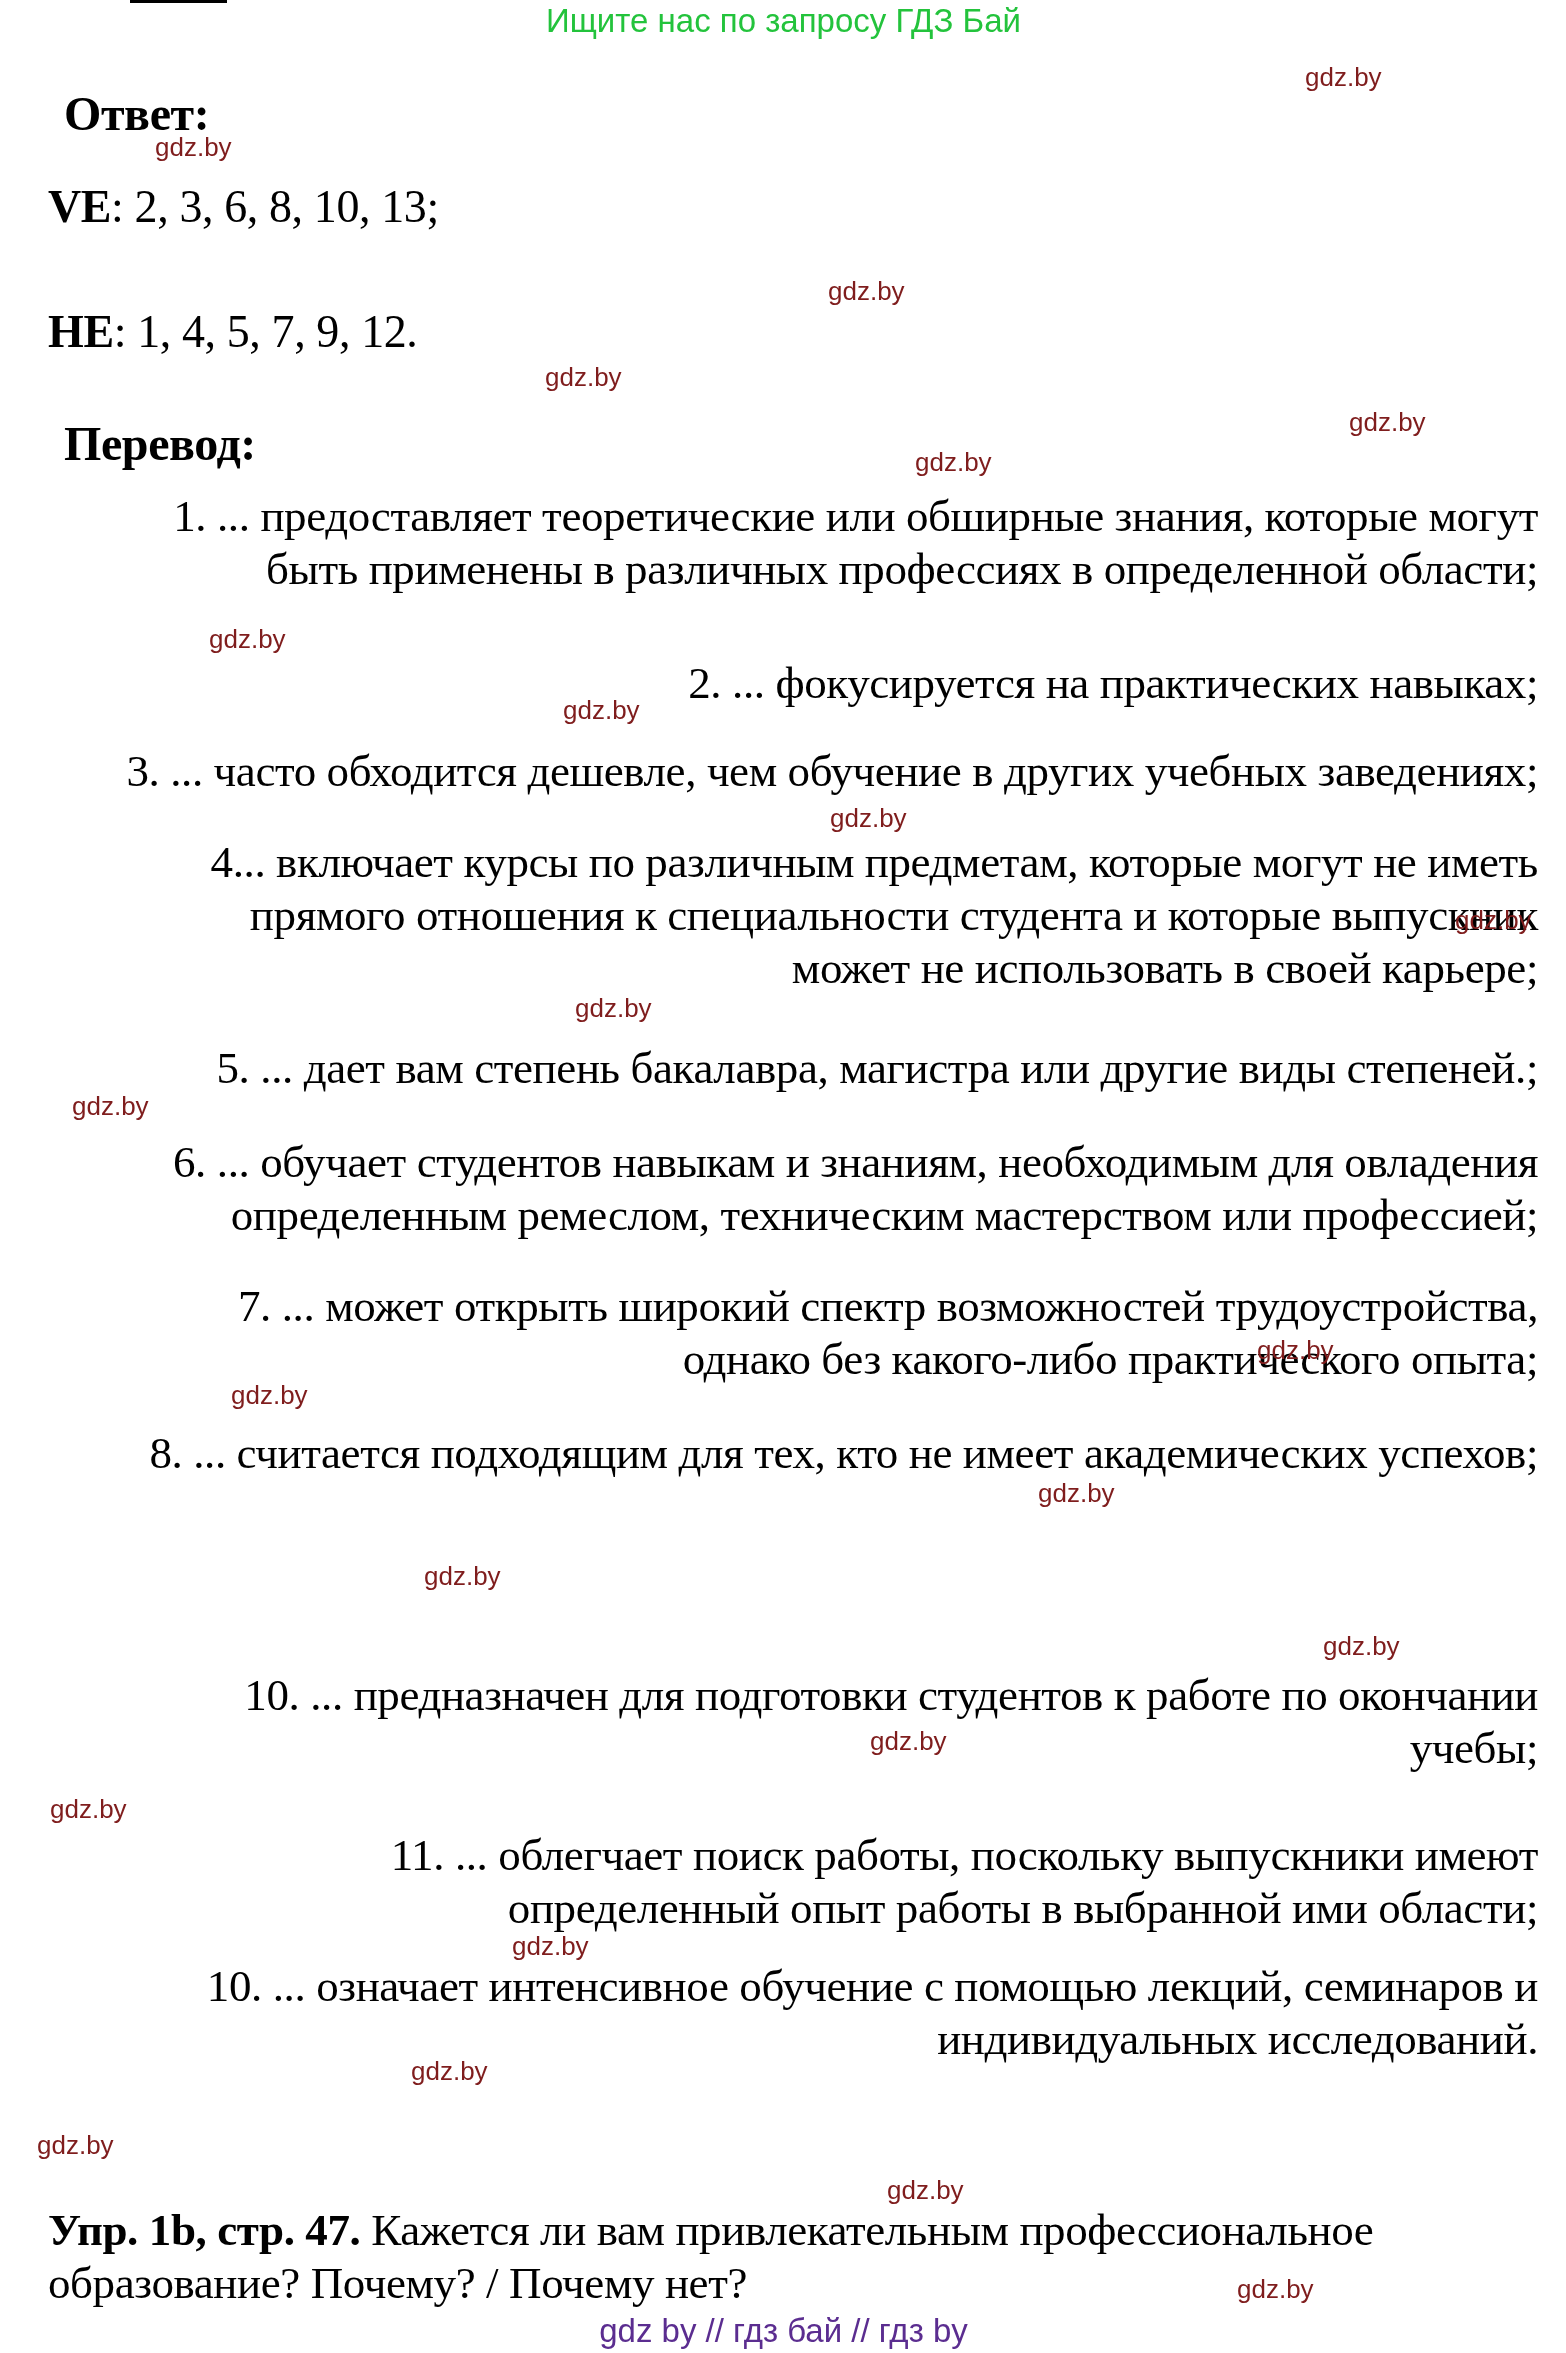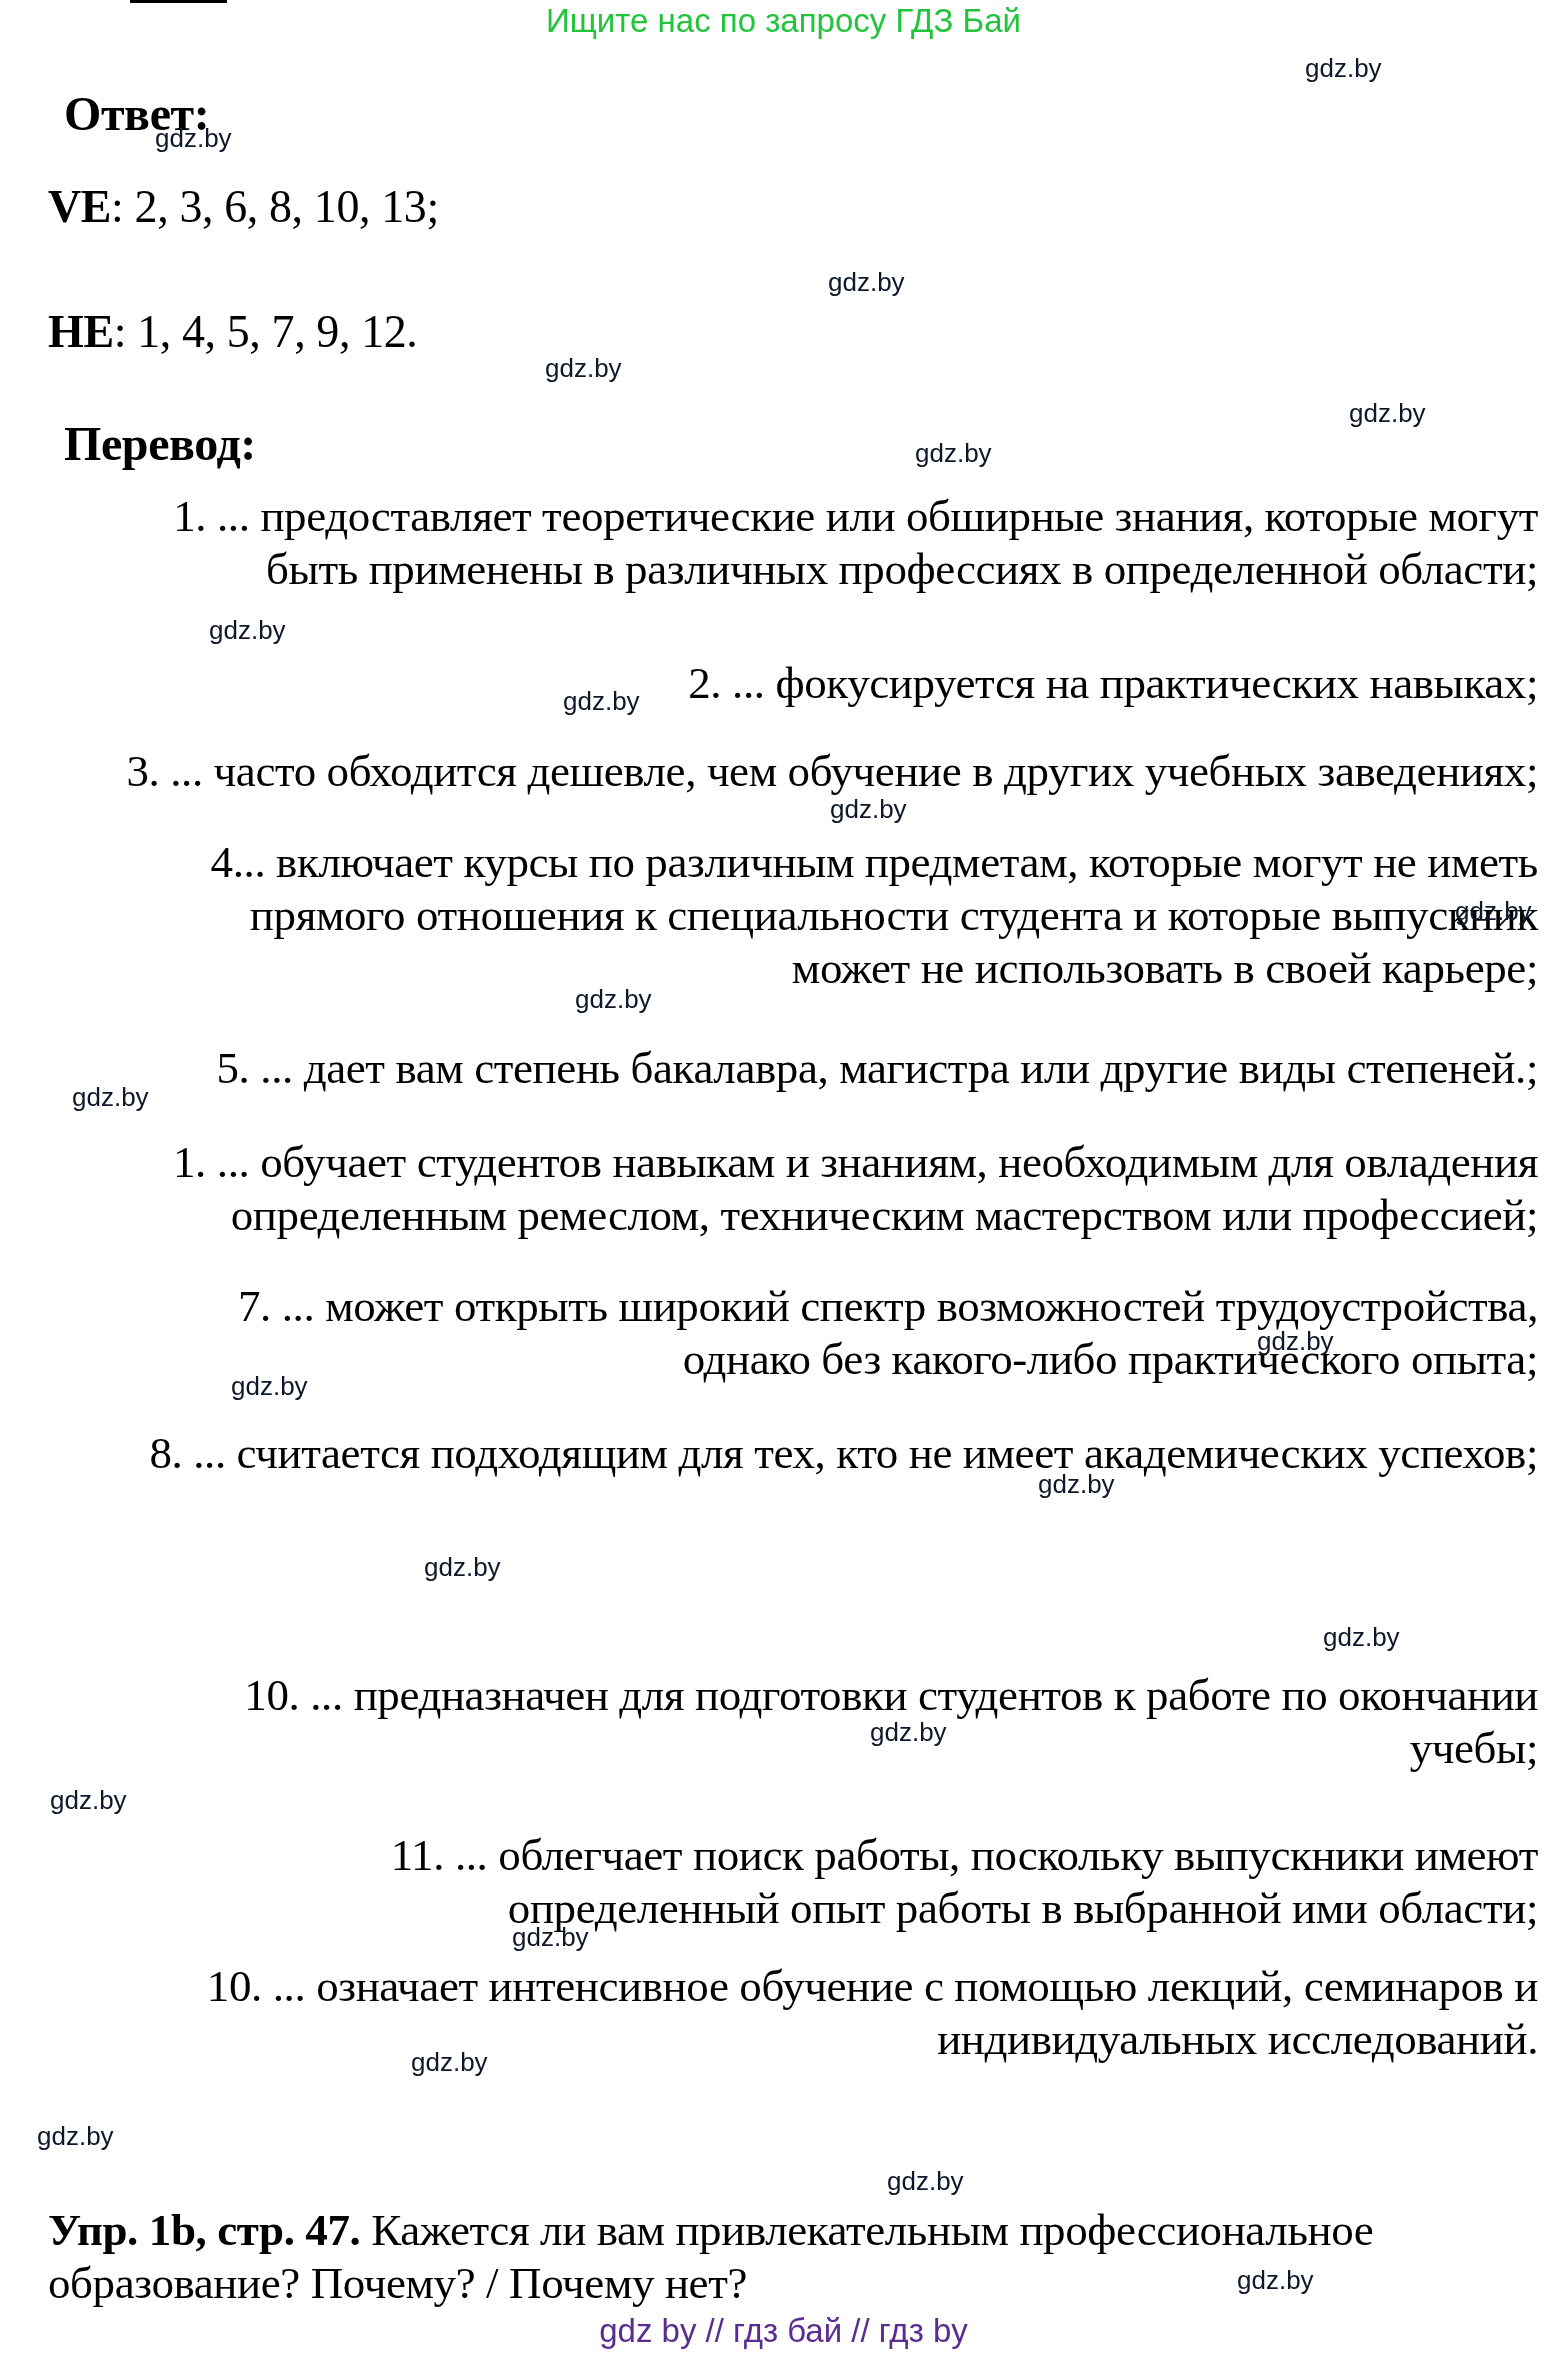--- a/index.html
+++ b/index.html
@@ -19,22 +19,23 @@
     position:absolute;top:1.6px;left:0;width:100%;
     text-align:center;
     font-family:"Liberation Sans", sans-serif;
     font-size:33px;font-weight:500;
     color:var(--promo-color,#23c33c);
   }
   .wm{
     position:absolute;
     font-family:"Liberation Sans", sans-serif;
     font-size:26px;
-    color:#0f172a;
+    color:#7f1d1d;
     white-space:nowrap;
+    margin-top:9px;
   }
   .heading{
     position:absolute;left:48px;
     font-size:48px;font-weight:bold;
     letter-spacing:-0.4px;
     margin:16px;
   }
   .ansline{
     position:absolute;left:48px;
     font-size:46px;
@@ -111,21 +112,21 @@
   <h1 class="heading h-translation">Перевод:</h1>
 
   <p class="item i1">1. ... предоставляет теоретические или обширные знания, которые могут
 быть применены в различных профессиях в определенной области;</p>
   <p class="item i2">2. ... фокусируется на практических навыках;</p>
   <p class="item i3">3. ... часто обходится дешевле, чем обучение в других учебных заведениях;</p>
   <p class="item i4">4... включает курсы по различным предметам, которые могут не иметь
 прямого отношения к специальности студента и которые выпускник
 может не использовать в своей карьере;</p>
   <p class="item i5">5. ... дает вам степень бакалавра, магистра или другие виды степеней.;</p>
-  <p class="item i6">1. ... обучает студентов навыкам и знаниям, необходимым для овладения
+  <p class="item i6">6. ... обучает студентов навыкам и знаниям, необходимым для овладения
 определенным ремеслом, техническим мастерством или профессией;</p>
   <p class="item i7">7. ... может открыть широкий спектр возможностей трудоустройства,
 однако без какого-либо практического опыта;</p>
   <p class="item i8">8. ... считается подходящим для тех, кто не имеет академических успехов;</p>
   <p class="item i10">10. ... предназначен для подготовки студентов к работе по окончании
 учебы;</p>
   <p class="item i11">11. ... облегчает поиск работы, поскольку выпускники имеют
 определенный опыт работы в выбранной ими области;</p>
   <p class="item i12">10. ... означает интенсивное обучение с помощью лекций, семинаров и
 индивидуальных исследований.</p>

